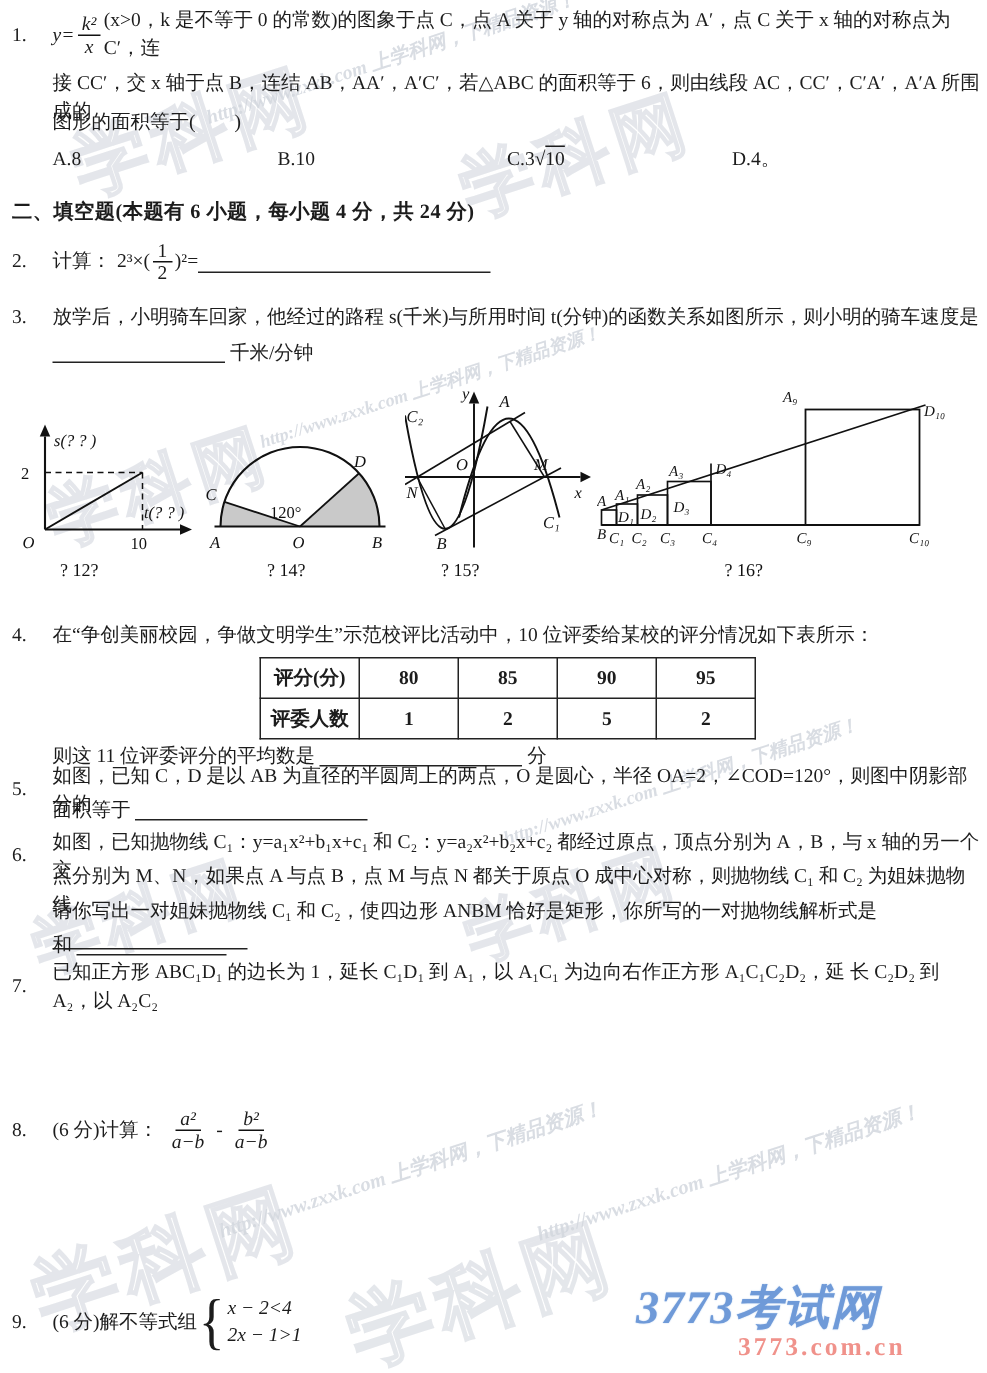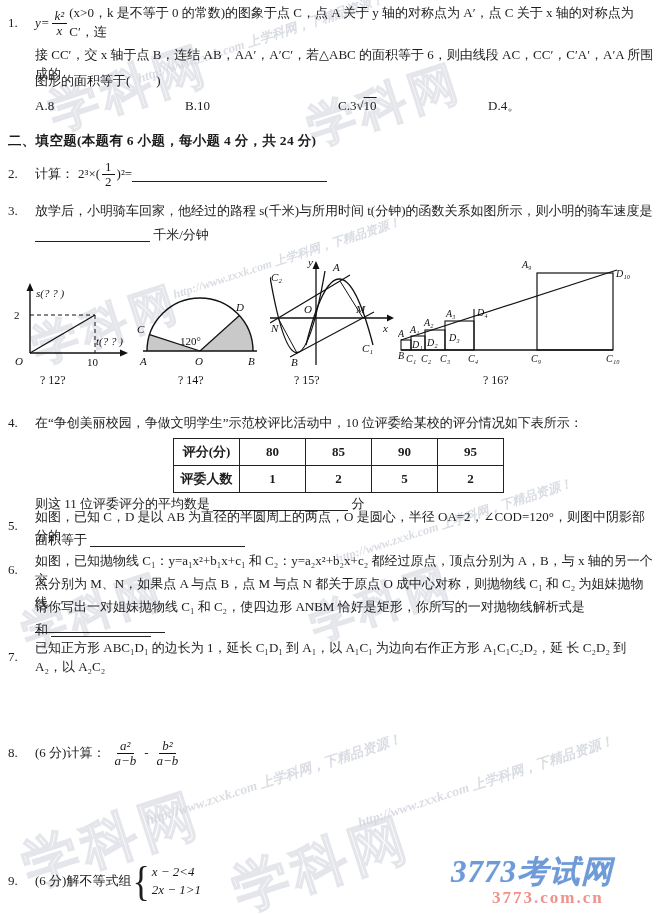--- a/index.html
+++ b/index.html
@@ -29,21 +29,21 @@
   svg text.up{font-style:normal;}
   svg text.cap{font-style:normal;font-size:12px;}
   svg text.sm{font-size:10px;}
   
   .wm-big{position:absolute;z-index:0;font-weight:bold;transform:rotate(-18deg);
     color:transparent;-webkit-text-stroke:1.4px #d3d7de;letter-spacing:5px;opacity:.6;pointer-events:none;white-space:nowrap;}
   .wm-url{position:absolute;z-index:0;transform:rotate(-18deg);color:#cdd2da;opacity:.75;
     font-weight:bold;font-style:italic;pointer-events:none;white-space:nowrap;}
   
   .logo1{font-weight:bold;font-style:italic;font-size:31px;letter-spacing:1px;
-    color:#6f9ad8;text-shadow:0 0 1px #a9c5ea;margin-left:27px;}
+    color:#6f9ad8;text-shadow:0 0 1px #a9c5ea;}
   .logo2{font-weight:bold;font-size:17px;letter-spacing:2px;color:#f0928b;}
   .brace{font-size:36px;font-weight:400;line-height:1;transform:scaleY(1.15);display:inline-block;margin:0 2px 0 1px;}
   .sys{display:inline-flex;flex-direction:column;line-height:1.35;font-style:italic;}
 </style>
 </head>
 <body>
 
 <div id="page">
 
   <div class="wm-url" style="left:132px;top:30px;font-size:13px;">http://www.zxxk.com 上学科网，下精品资源！</div>

